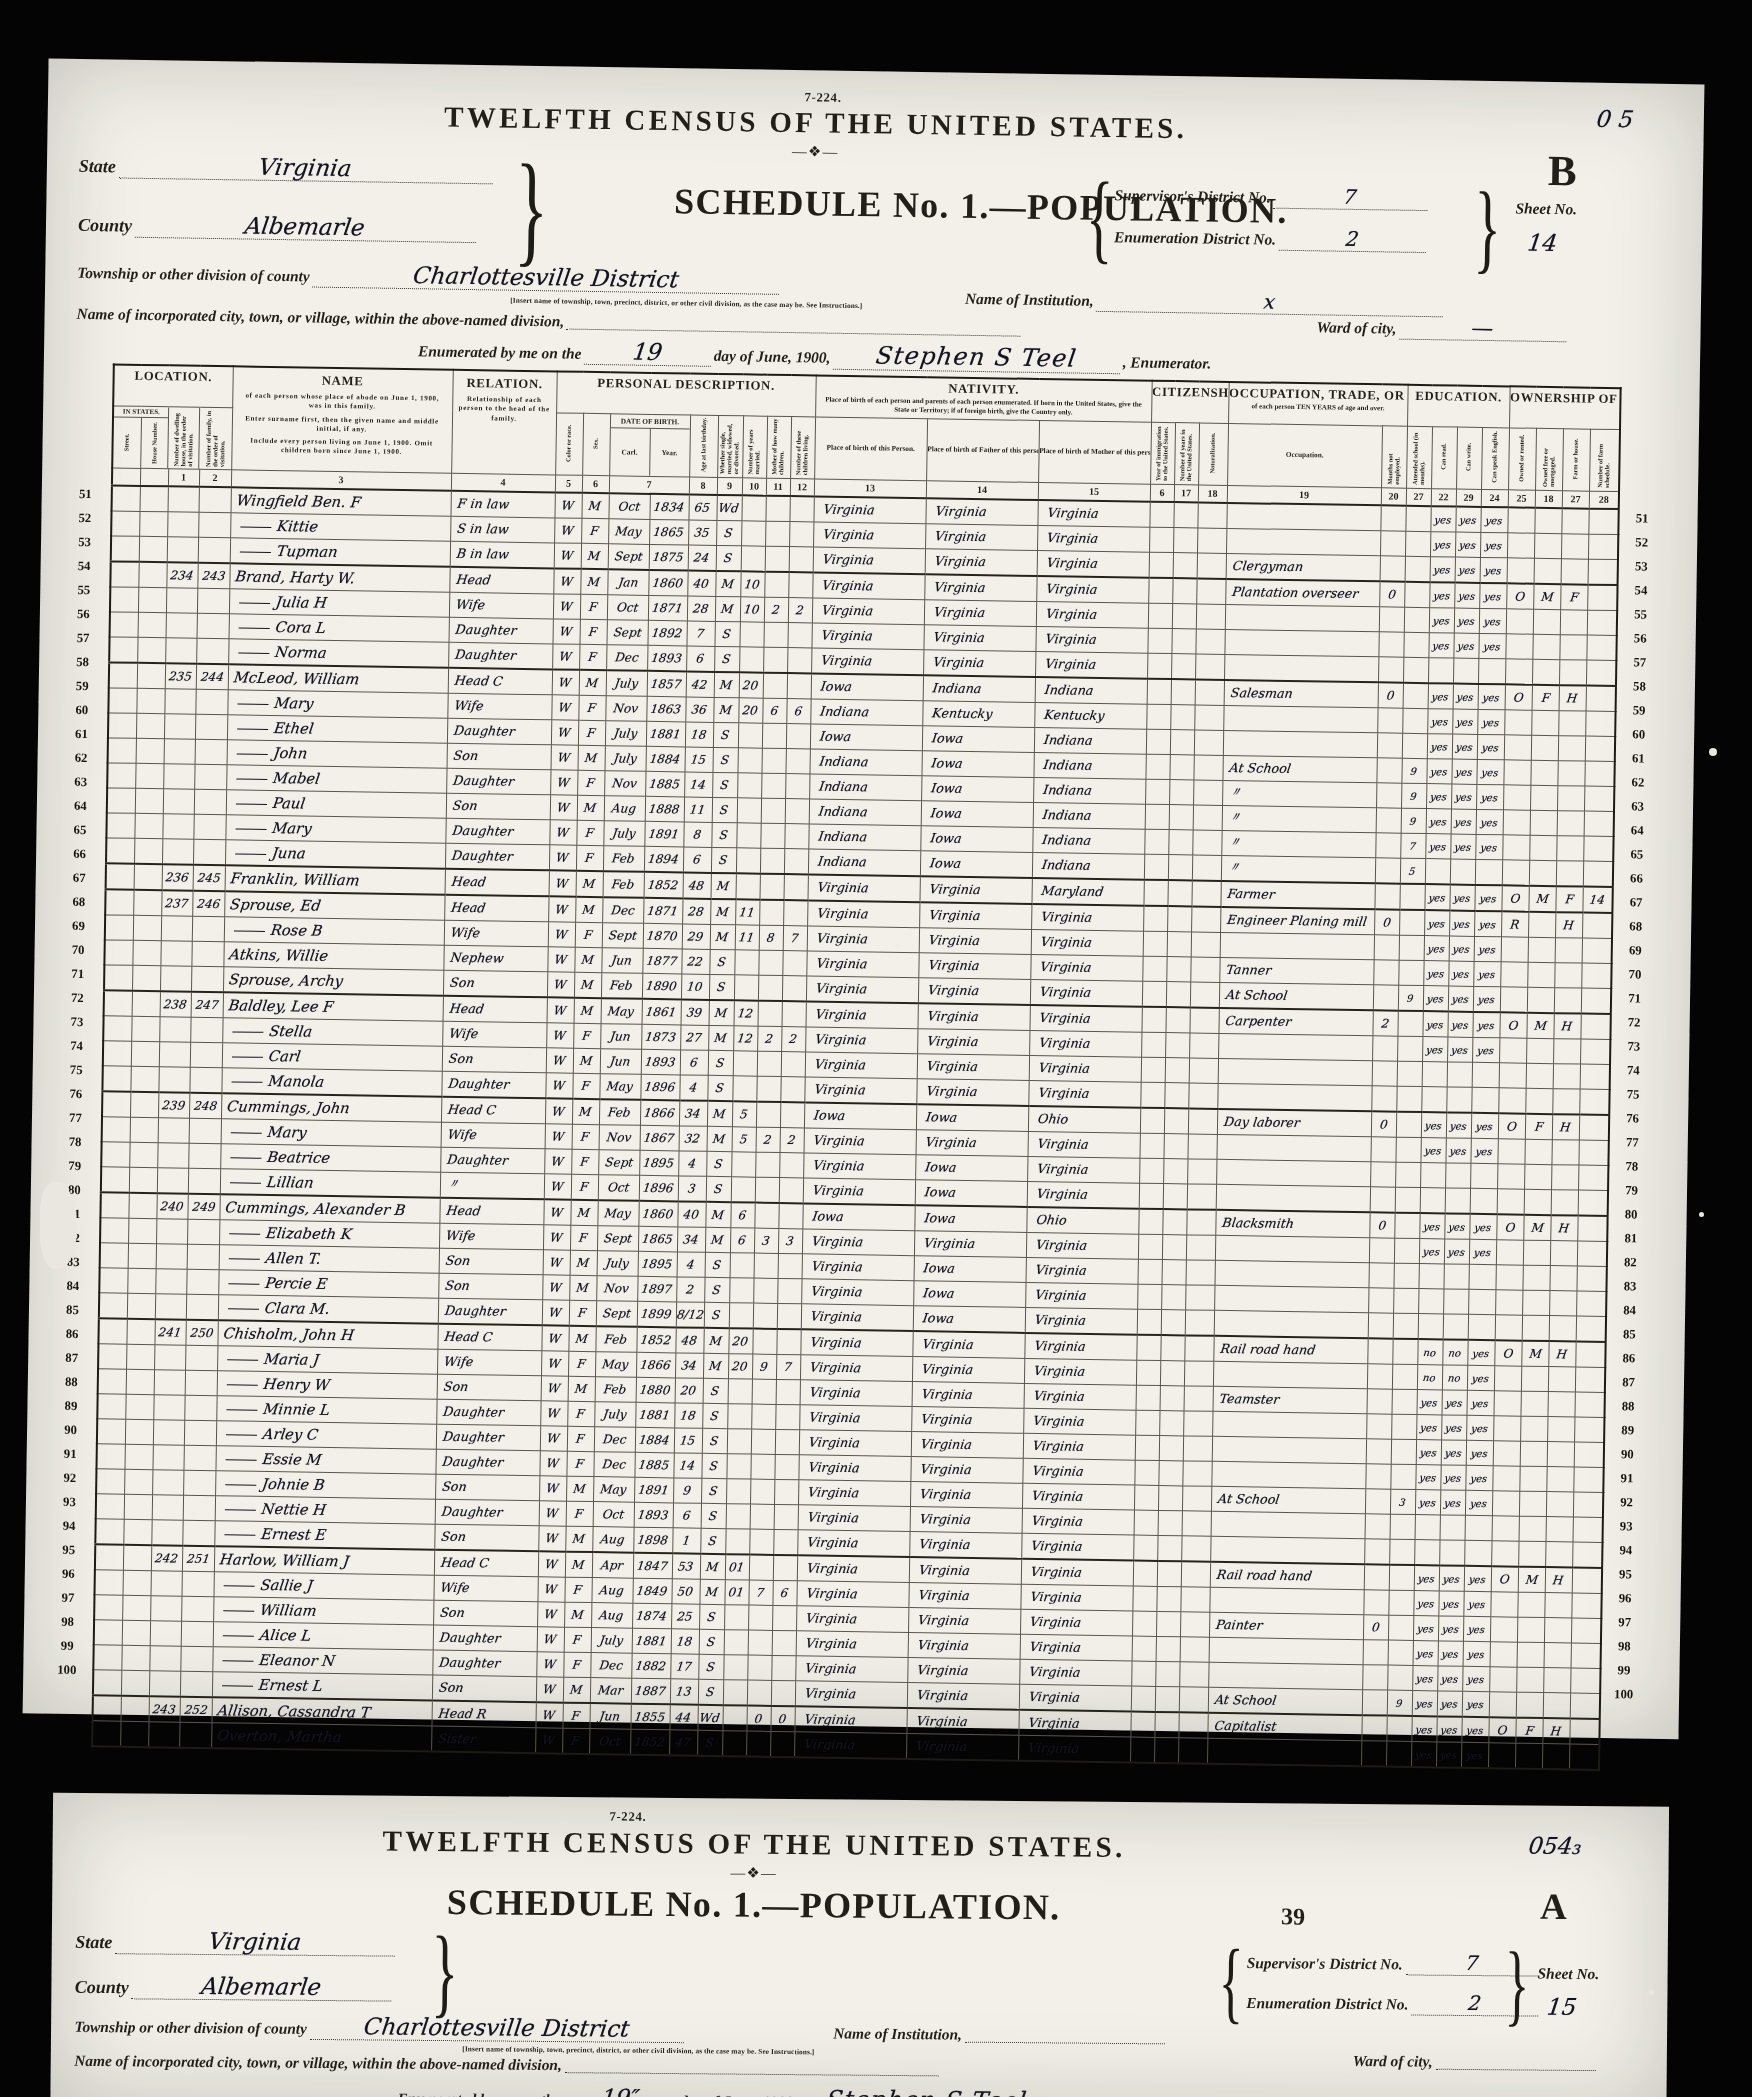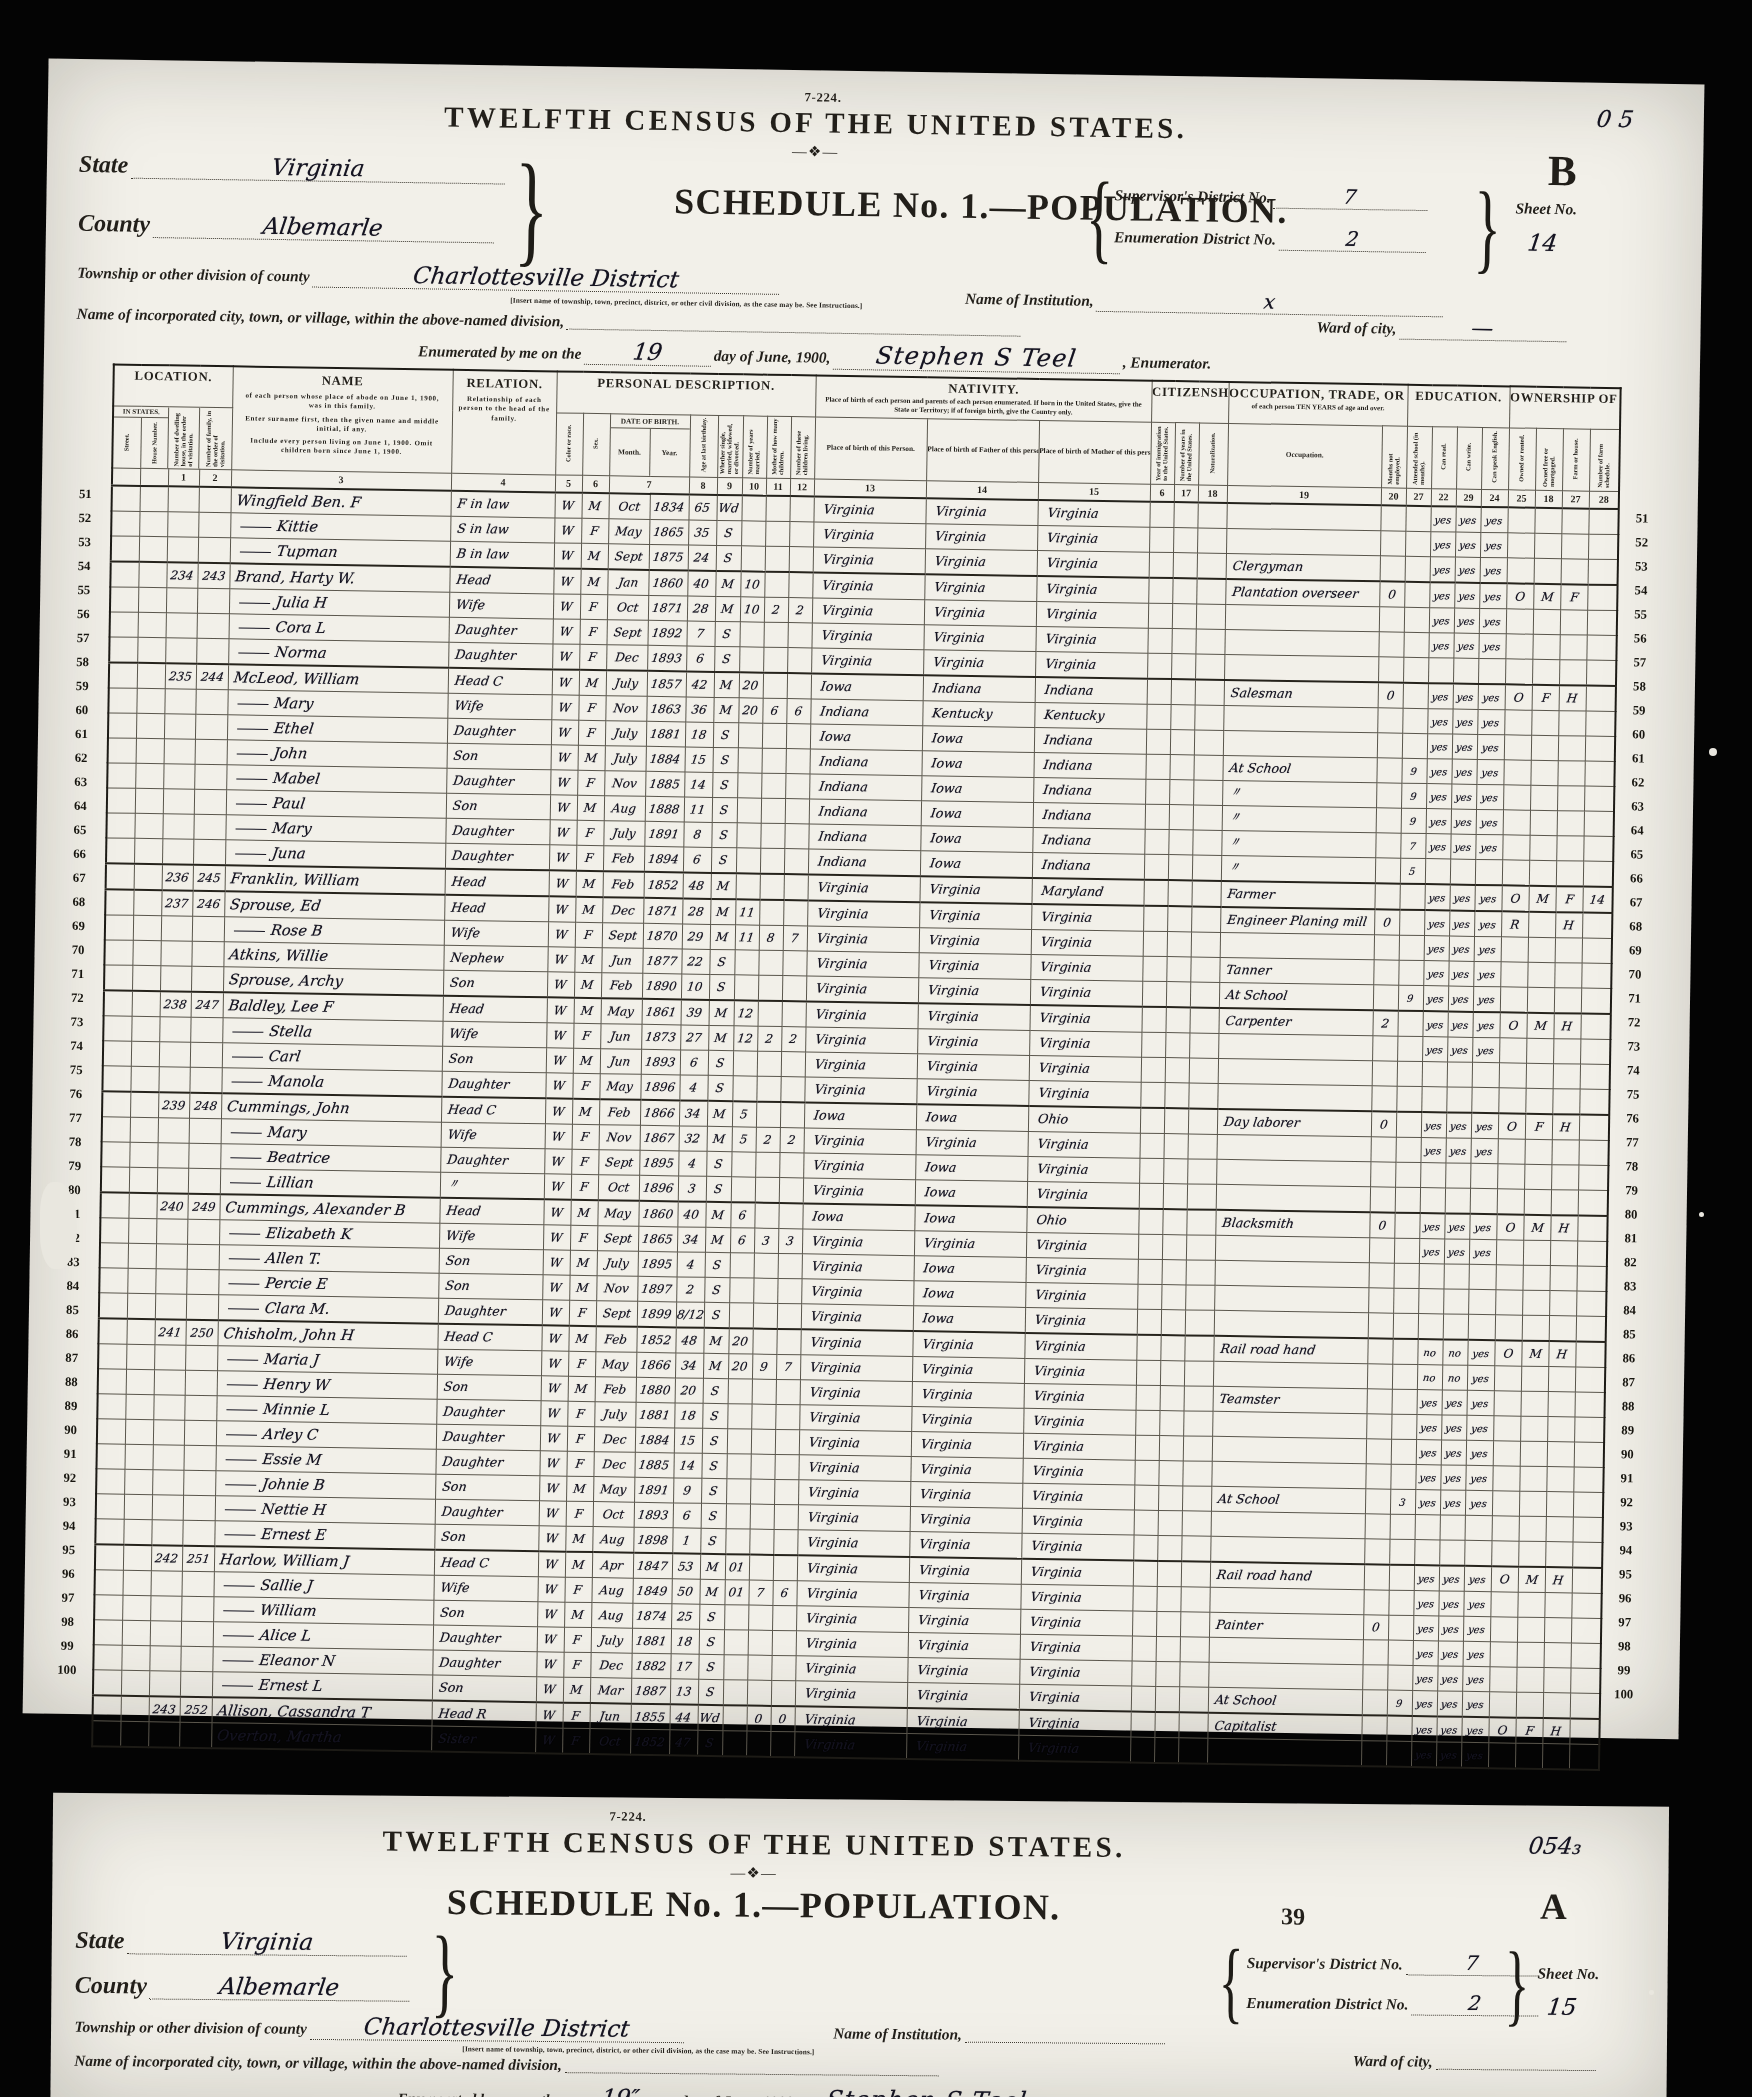--- a/index.html
+++ b/index.html
@@ -8,21 +8,21 @@
   
   .sheet{position:absolute;background:#f2f0e9;box-shadow:inset 0 0 93px rgba(40,35,25,.22);}
   .s1{left:48px;top:59px;width:1656px;height:1655px;transform:rotate(.9deg);transform-origin:40px 40px;}
   .s2{left:53px;top:1793px;width:1616px;height:305px;overflow:hidden;transform:rotate(.5deg);transform-origin:40px 13.4px;}
   .abs{position:absolute;}
   
   .fnum{font-weight:bold;font-size:12.7px;letter-spacing:0.7px;}
   .title{font-weight:bold;font-size:29px;letter-spacing:3.3px;text-align:center;}
   .orn{font-size:14.7px;text-align:center;letter-spacing:1.3px;}
   .sched{font-weight:bold;font-size:36px;letter-spacing:1.3px;text-align:center;}
-  .lbl{font-style:italic;font-weight:bold;font-size:24px;}
+  .lbl{font-style:italic;font-weight:bold;font-size:18px;}
   .lbl.sm{font-size:15.4px;}
   .note{font-weight:bold;font-size:7.3px;letter-spacing:0.1px;}
   .fill{display:inline-block;border-bottom:1.3px dotted #3a362d;text-align:center;vertical-align:baseline;}
   .brace{font-size:80px;font-weight:normal;line-height:1;transform:scale(.7,1.25);color:#1e1c17;}
   .bigletter{font-weight:bold;font-size:43px;}
   .stamp{font-weight:bold;font-size:24px;}
   
   .hw{font-family:"DejaVu Serif",serif;font-style:italic;color:#141320;
       text-shadow:0 0 0.7px rgba(20,18,35,.55);transform:skewX(-7deg);display:inline-block;}
   .hw.big{font-size:23px;}
@@ -326,21 +326,21 @@
                   <span class="v">Number of family, in the order of visitation.</span>
                 </div>
             </div>
           </td>
           <td><span class="v">Color or race.</span></td>
           <td><span class="v">Sex.</span></td>
           <td colspan="2">
             <div class="subsplit">
               <div class="top">DATE OF BIRTH.</div>
               <div class="cols">
-                <div>Month.</div>
+                <div>Carl.</div>
                 <div>Year.</div>
               </div>
             </div>
           </td>
           <td><span class="v">Age at last birthday.</span></td>
           <td><span class="v">Whether single, married, widowed, or divorced.</span></td>
           <td><span class="v">Number of years married.</span></td>
           <td><span class="v">Mother of how many children.</span></td>
           <td><span class="v">Number of these children living.</span></td>
           <td class="csm">Place of birth of this Person.</td>

